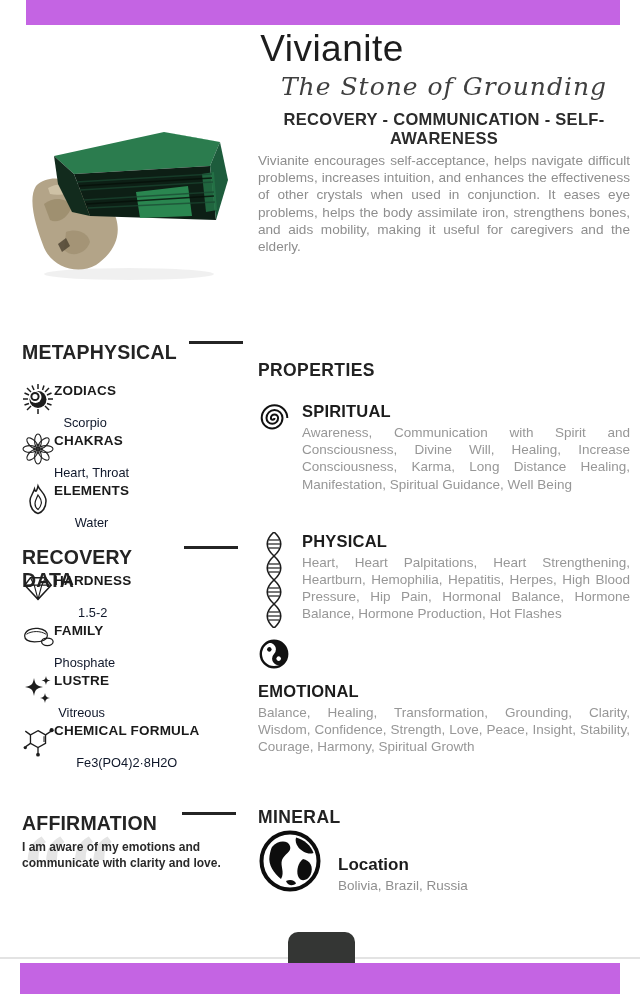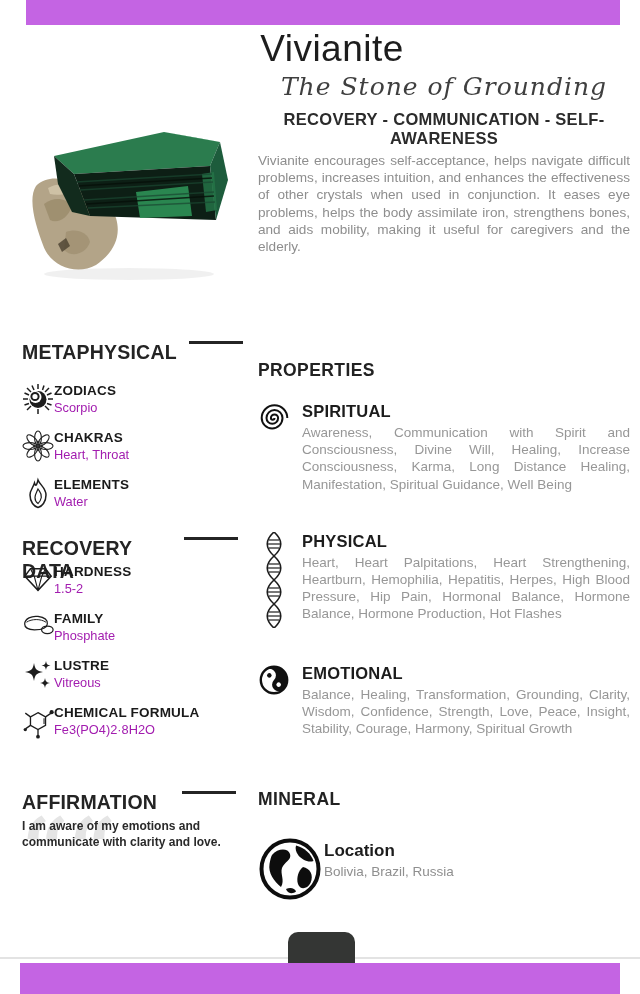--- a/index.html
+++ b/index.html
@@ -26,39 +26,39 @@
   .left-col{position:absolute;left:22px;top:341px;width:216px;}
   .sec-head{display:flex;align-items:flex-start;font-size:19.5px;font-weight:800;
             color:#242424;letter-spacing:.2px;height:22px;}
   .sec-head .rule{flex:none;width:54px;height:3px;background:#242424;margin-left:12px;}
   .item{display:flex;align-items:flex-start;min-height:44px;margin-bottom:3px;}
   .meta-list{margin-top:20px;}
   .min-list{margin-top:5px;}
   .min-head{margin-top:16px;}
   .icn{flex:none;width:32px;display:flex;justify-content:center;}
   .lbl{font-size:13.5px;font-weight:800;color:#1a1a1a;letter-spacing:.2px;}
-  .val{font-size:12.8px;color:#a21caf;margin-top:2px;}
+  .val{font-size:12.8px;color:#0f172a;margin-top:17px;text-align:center;}
   .affirm-head{margin-top:42px;gap:13px;}
   .affirm-wrap{position:relative;margin-top:6px;}
   .quotes{position:absolute;left:0;top:-12px;font-family:"DejaVu Serif",serif;
           font-size:82px;font-weight:700;color:#e5e5e5;line-height:1;z-index:0;}
   .affirm-text{position:relative;z-index:1;margin:0;width:208px;font-size:12px;
                font-weight:800;line-height:15.5px;color:#2a2a2a;}
 
   .right-col{position:absolute;left:258px;top:360px;width:372px;}
   .col-h{margin:0;font-size:17.5px;font-weight:800;color:#222222;letter-spacing:.4px;height:20px;}
   .prop{display:flex;gap:12px;}
   .prop.spiritual{margin-top:22px;}
   .prop.physical{margin-top:39px;}
-  .prop.emotional{margin-top:36px;}
+  .prop.emotional{margin-top:10px;flex-direction:column;}
   .prop-icon{flex:none;width:32px;}
   .prop-label{margin:0 0 3px 0;font-size:16.5px;font-weight:800;color:#1c1c1c;letter-spacing:.2px;}
   .prop-text{margin:0;font-size:13.5px;line-height:17.2px;color:#979797;text-align:justify;}
   .origin-h{margin-top:52px;}
-  .origin-row{display:flex;margin-top:28px;align-items:flex-start;}
+  .origin-row{display:flex;gap:14px;margin-top:2px;align-items:flex-end;}
   .globe-box{flex:none;width:66px;}
   .loc-lbl{font-size:17px;font-weight:800;color:#1c1c1c;margin-top:4px;}
   .loc-val{font-size:13.5px;color:#8f8f8f;margin-top:3px;}
   svg{display:block;}
 </style>
 </head>
 <body>
 
 <div class="page">
 

